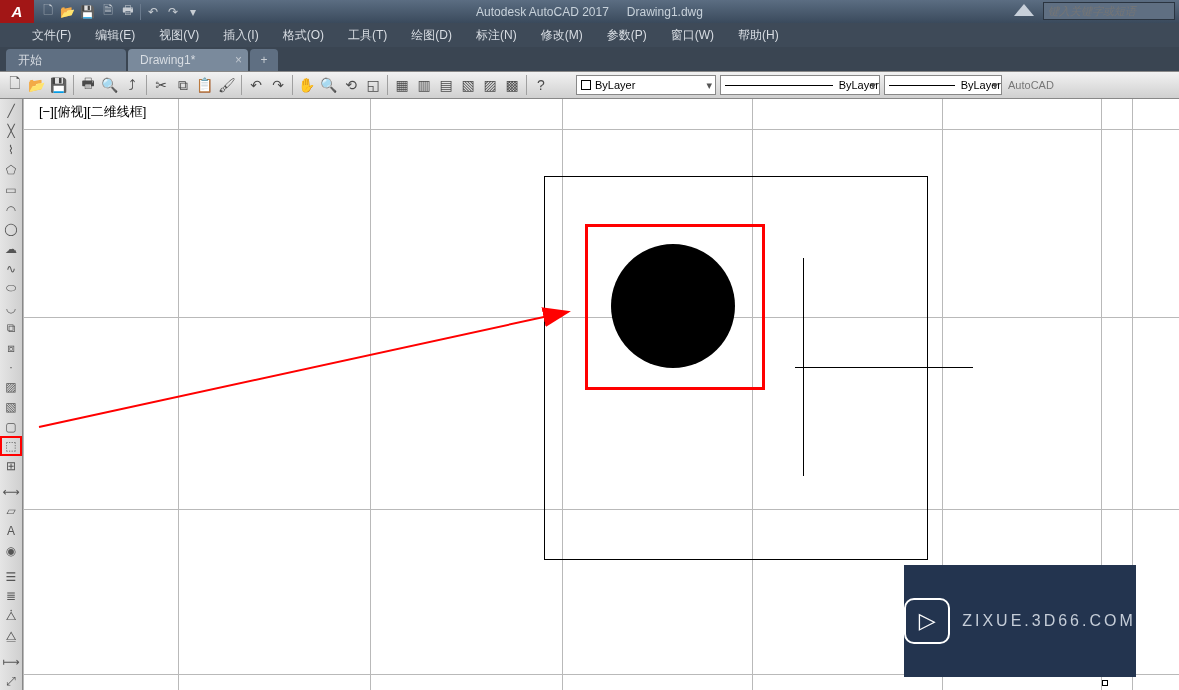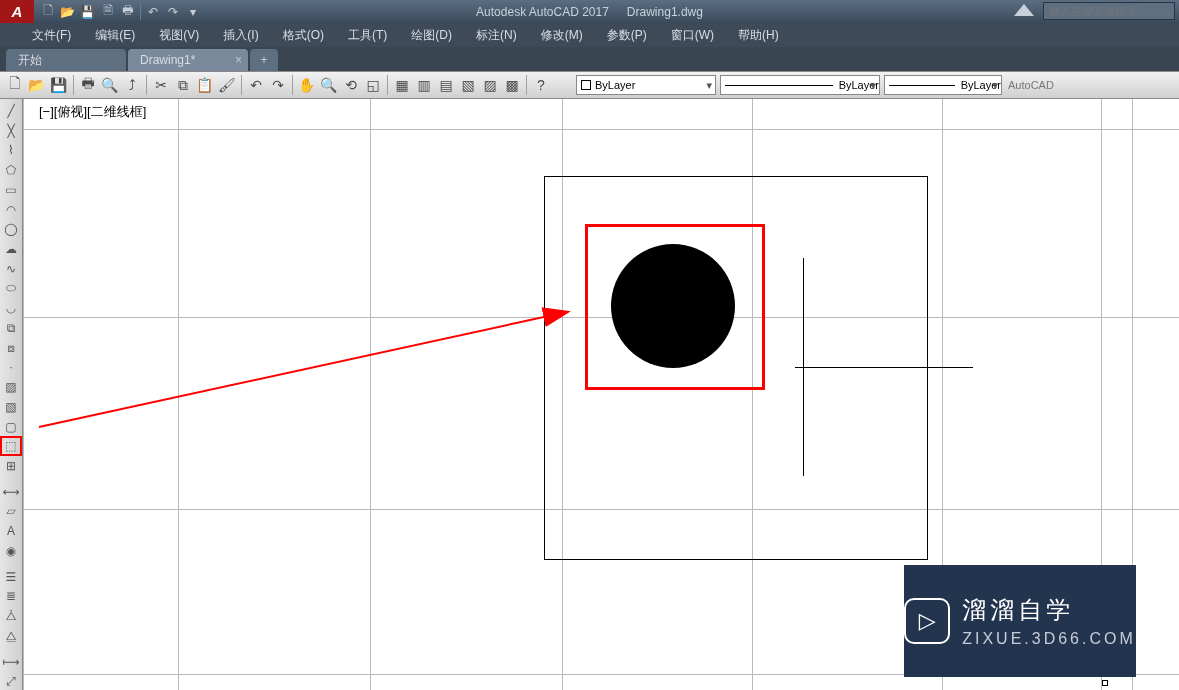--- a/index.html
+++ b/index.html
@@ -519,18 +519,17 @@
         </marker>
       </defs>
       <line x1="16" y1="328" x2="544" y2="213" stroke="#f00" stroke-width="2" marker-end="url(#ah)"></line>
     </svg>
 
     <div class="tiny-handle"></div>
 
     <div class="watermark">
       <div class="play">▷</div>
       <div class="txt">
-        <div class="cn">溜溜自学</div>
         <div class="en">ZIXUE.3D66.COM</div>
       </div>
     </div>
   </div>
 </div>
 
 </body></html>

